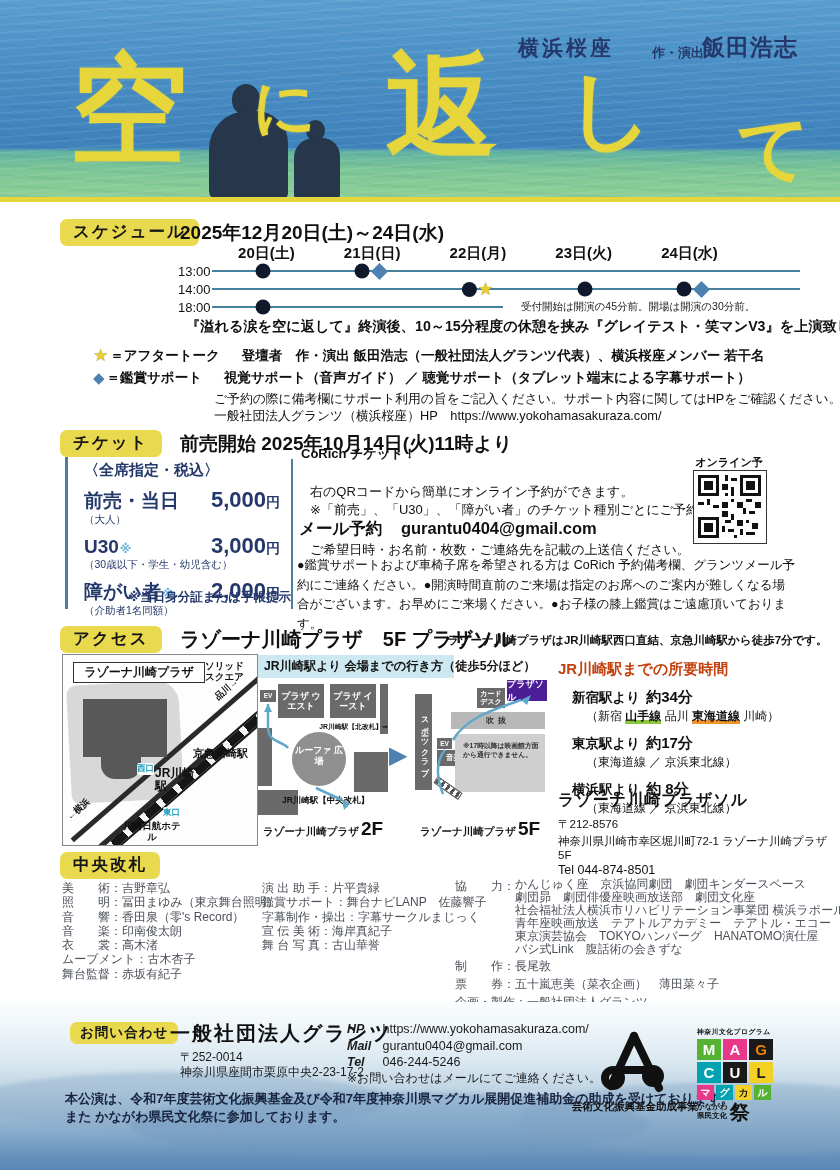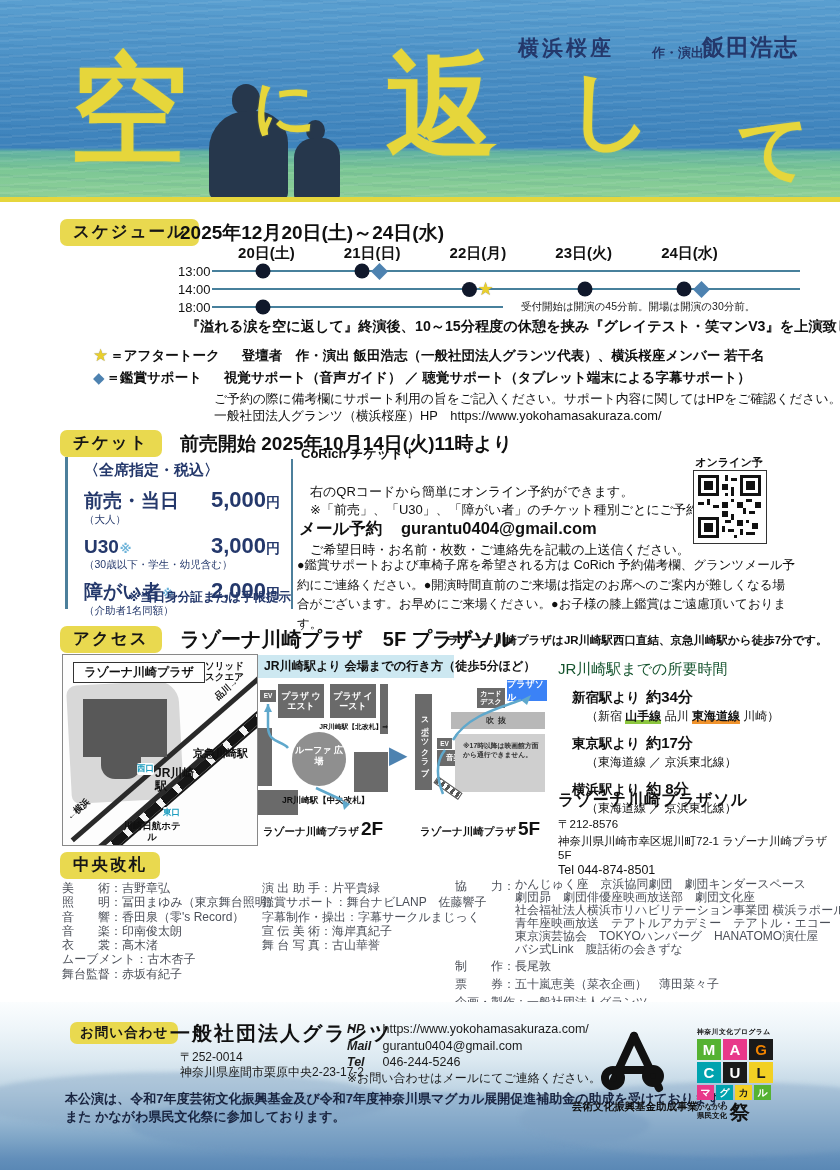--- a/index.html
+++ b/index.html
@@ -107,33 +107,33 @@
   .blk{position:absolute;background:#6a6a6a;color:#fff;font-weight:700;display:flex;align-items:center;justify-content:center;text-align:center;line-height:1.15;}
   .b-ev{font-size:6.5px;}
   .map-arrow{position:absolute;left:131px;top:88px;font-size:24px;color:#4d82b0;line-height:1;}
   .f-caption{position:absolute;top:163px;width:130px;text-align:center;font-weight:700;color:#101010;}
   .f-caption .cap-t{font-size:10.5px;}
   .f-caption .cap-f{font-size:19px;margin-left:2px;}
   .circle-plaza{position:absolute;left:34px;top:50px;width:54px;height:54px;border-radius:50%;background:#8f8f8f;color:#fff;
     font-size:9px;font-weight:700;text-align:center;padding-top:13px;line-height:1.2;}
   .northgate{position:absolute;left:54px;top:40px;width:76px;font-size:6.8px;font-weight:700;text-align:right;color:#101010;}
   .centralgate{position:absolute;left:24px;top:113px;font-size:8.5px;font-weight:700;color:#101010;white-space:nowrap;}
-  .sol-box{position:absolute;left:92px;top:-2px;width:40px;height:21px;background:#3b82f6;color:#fff;
+  .sol-box{position:absolute;left:92px;top:-2px;width:40px;height:21px;background:#4c1d95;color:#fff;
     font-size:9px;font-weight:700;display:flex;align-items:center;justify-content:center;}
   .void-bar{position:absolute;left:36px;top:30px;width:94px;height:17px;background:#b8b8b8;color:#333;
     font-size:8px;font-weight:700;display:flex;align-items:center;justify-content:center;letter-spacing:4px;}
   .gray-zone{position:absolute;left:40px;top:52px;width:90px;height:58px;background:#cfcfcf;}
   .f5-note{position:absolute;left:48px;top:60px;width:78px;font-size:6.8px;line-height:1.3;color:#333;font-weight:600;}
   .sports-bar{position:absolute;left:0;top:12px;width:17px;height:96px;background:#6a6a6a;color:#fff;
     font-size:8px;font-weight:700;writing-mode:vertical-rl;display:flex;align-items:center;justify-content:center;letter-spacing:1px;}
   .route-svg{position:absolute;left:0;top:0;z-index:4;}
   .esc{position:absolute;background:repeating-linear-gradient(90deg,#555 0 3px,#fff 3px 6px);border:1px solid #555;}
 
   .times-col{position:absolute;left:558px;top:660px;width:278px;}
-  .times-header{font-size:15px;font-weight:400;color:#14532d;margin-bottom:9px;}
+  .times-header{font-size:15px;font-weight:700;color:#c2410c;margin-bottom:9px;}
   .route{margin-bottom:9px;padding-left:14px;}
   .route-l1 .route-from{font-size:13.5px;font-weight:700;color:#101010;}
   .route-l1 .route-time{font-size:15px;font-weight:700;color:#101010;margin-left:6px;}
   .route-l2{font-size:12px;color:#101010;margin-top:1px;padding-left:14px;white-space:nowrap;}
   .hl-green{background-image:linear-gradient(to top,#8cc63f 4px,transparent 4px);padding-bottom:1px;font-weight:700;}
   .hl-orange{background-image:linear-gradient(to top,#f0932d 4px,transparent 4px);padding-bottom:1px;font-weight:700;}
   .venue-block{position:absolute;left:558px;top:790px;width:280px;}
   .venue-name{font-size:16px;font-weight:700;color:#101010;letter-spacing:1px;}
   .venue-postal{font-size:11.5px;color:#101010;margin-top:6px;}
   .venue-addr{font-size:11.5px;color:#101010;margin-top:2px;}

